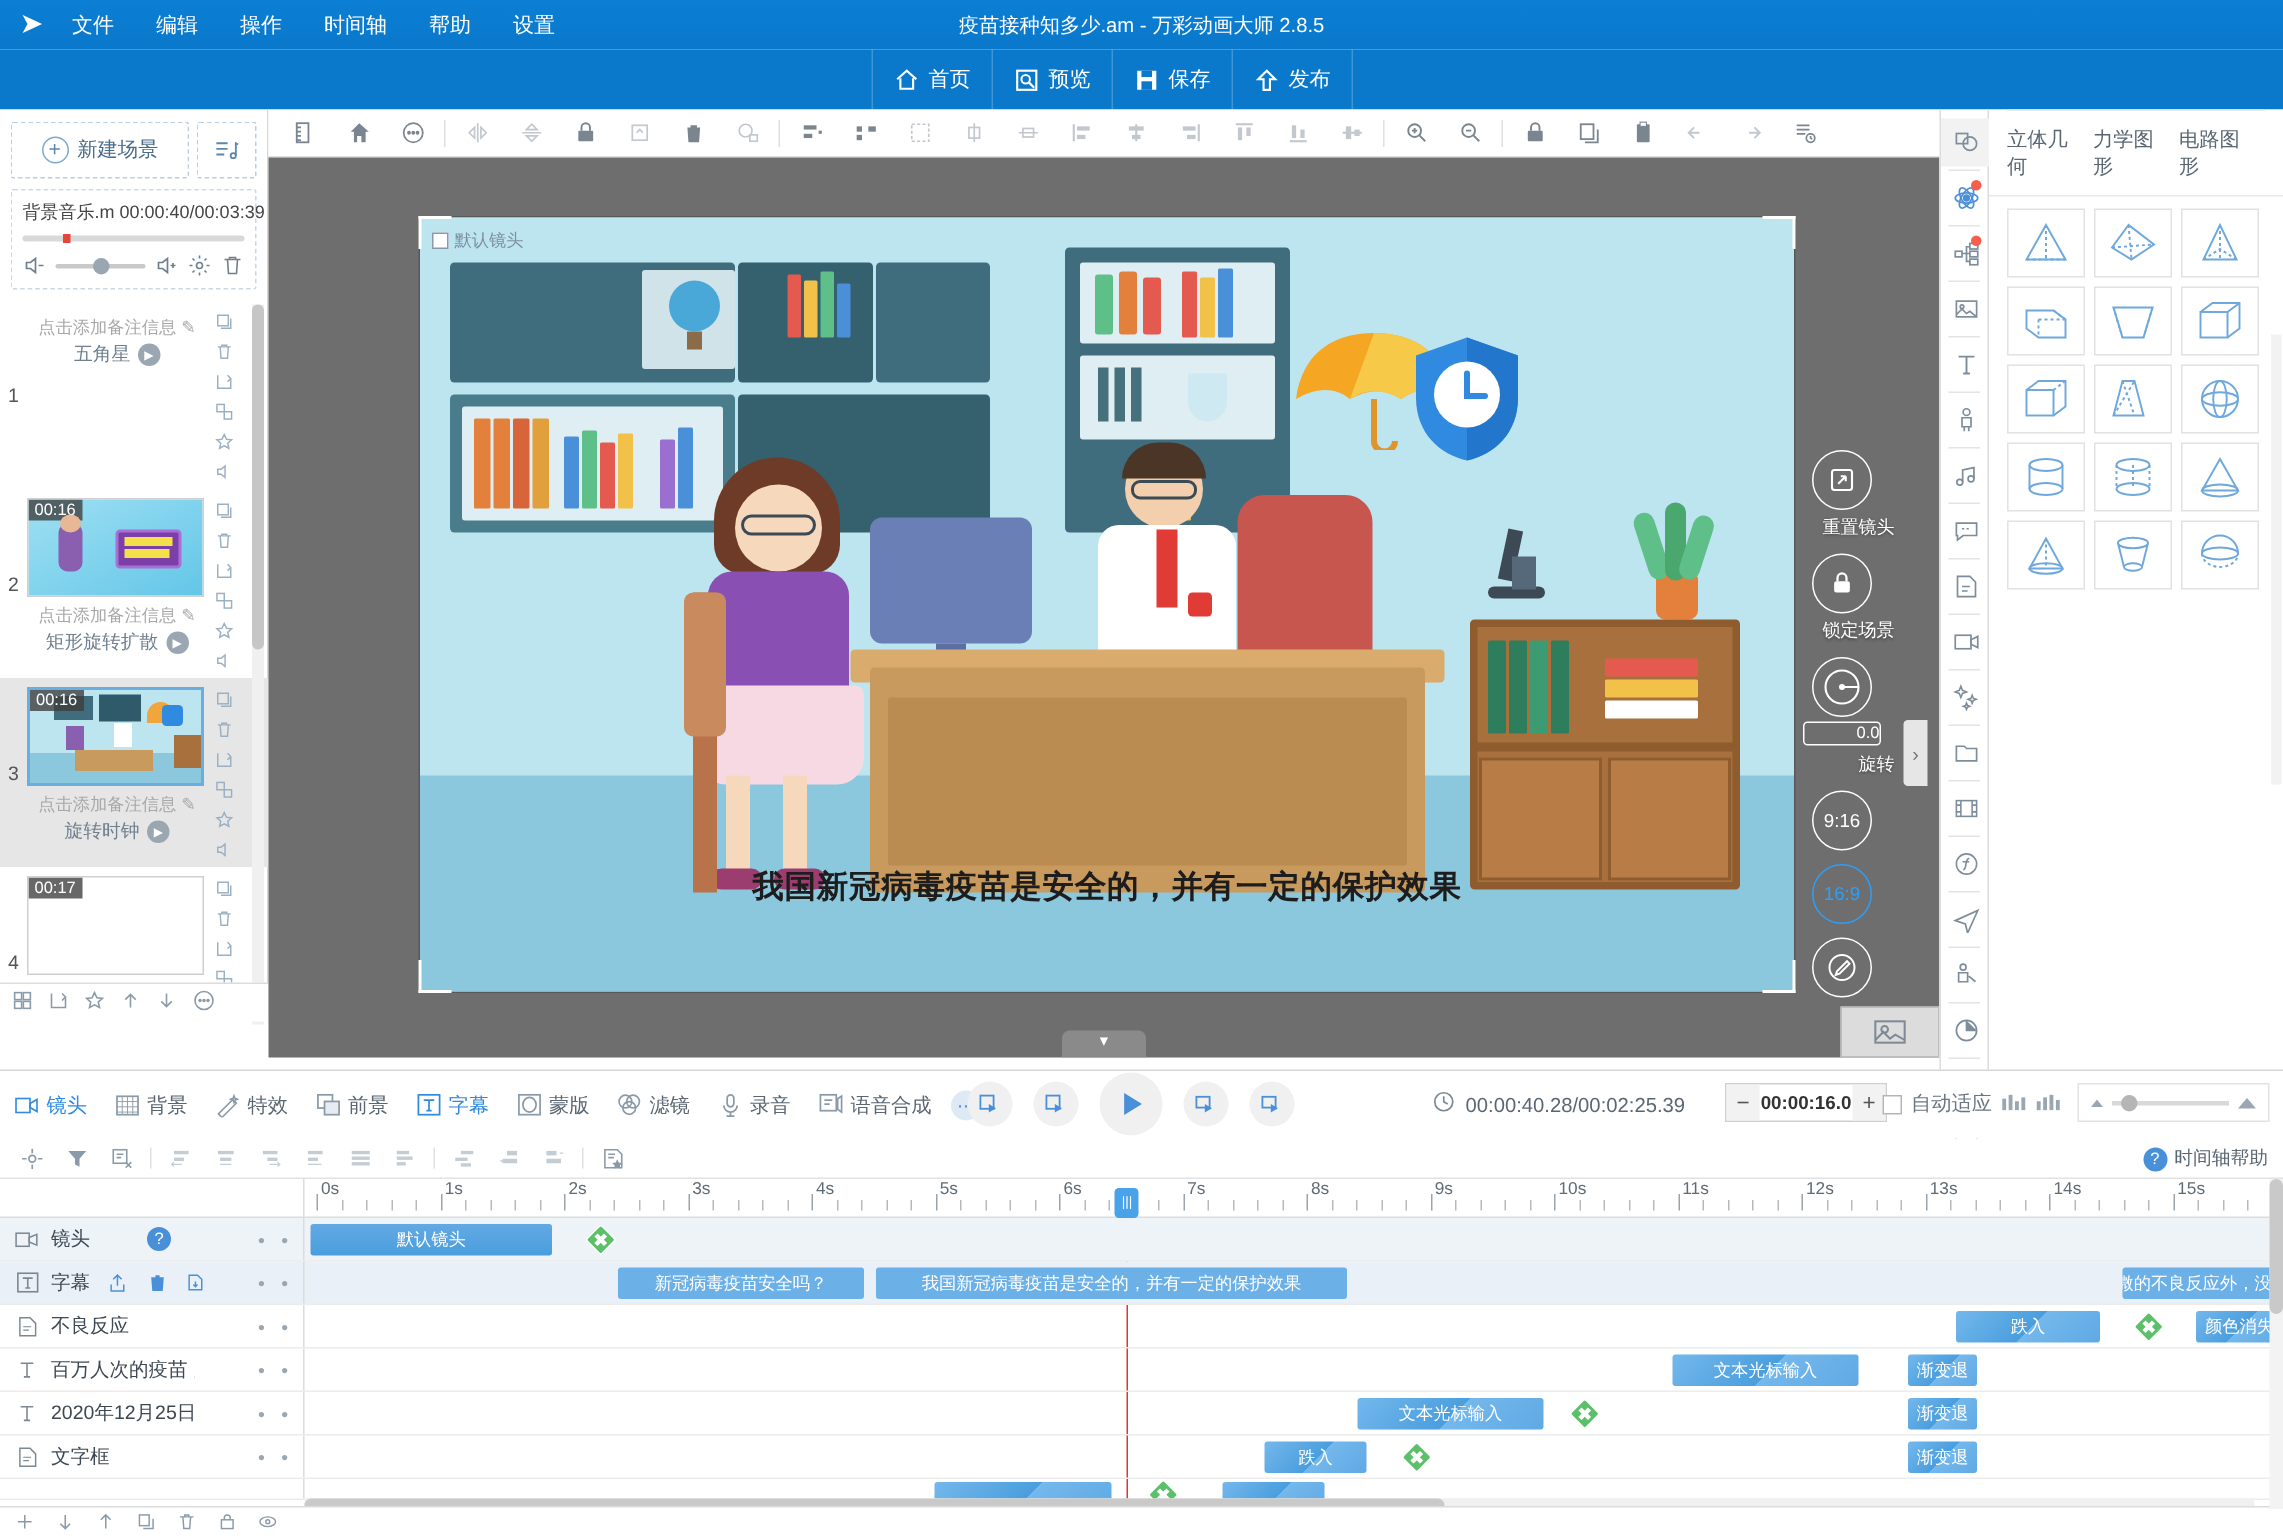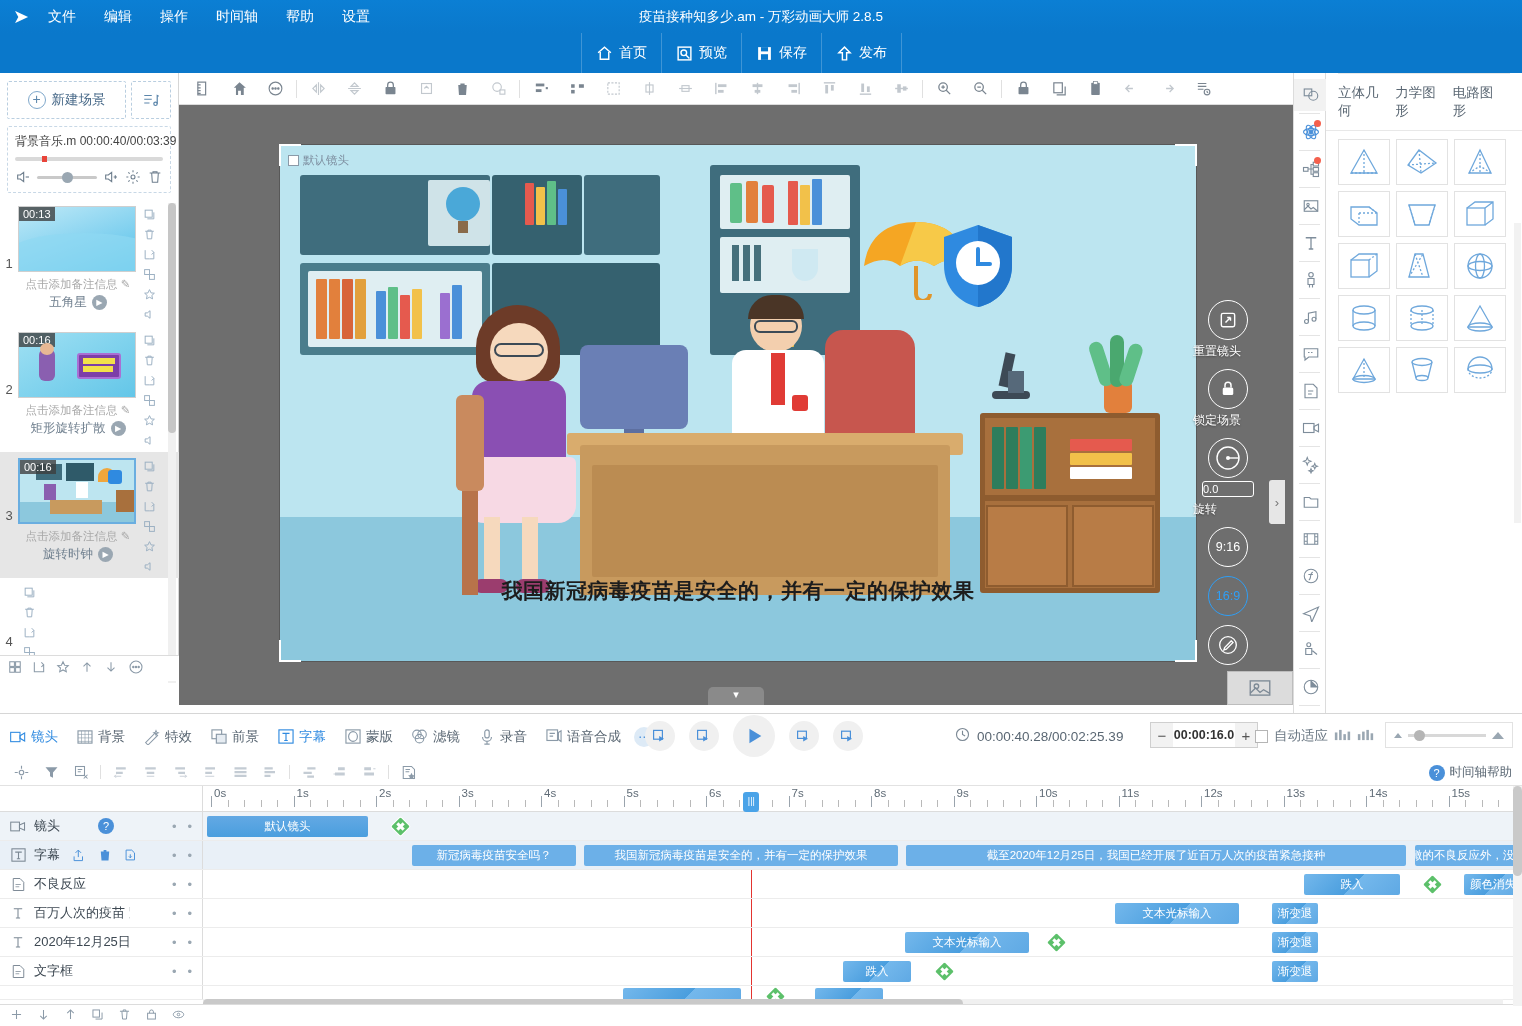--- a/index.html
+++ b/index.html
@@ -115,21 +115,21 @@
   .shelfbox { position:absolute; background:#2f5a69; border-radius:2px;}
   .book { position:absolute; border-radius:1px; }
   .desk { position:absolute; left:300px; top:300px; width:370px; height:150px; background:#c89a5e; border-radius:3px;}
   .desk-top { position:absolute; left:287px; top:288px; width:396px; height:22px; background:#d9ac6d; border-radius:3px;}
   .caption { position:absolute; left:0; top:432px; width:916px; text-align:center;
              font-size:21px; color:#1d1d1d; font-weight:600; letter-spacing:.5px; }
   .umbrella { position:absolute; left:580px; top:75px; width:120px; height:80px; }
   .shield { position:absolute; left:660px; top:78px; width:76px; height:86px; }
 
   
-  .cam-ctrls { position:absolute; right:30px; top:195px; width:70px; text-align:left; color:#fff; }
+  .cam-ctrls { position:absolute; right:30px; top:195px; width:70px; text-align:right; color:#fff; }
   .cam-circle { width:40px; height:40px; border:1.6px solid #fff; border-radius:50%; margin:0 auto;
                 display:flex; align-items:center; justify-content:center; font-size:13px;}
   .cam-circle.active { border-color:#2f9ef5; color:#2f9ef5; }
   .cam-txt { font-size:12px; margin:3px 0 9px 0; text-shadow:0 1px 2px rgba(0,0,0,.4);}
   .rot-field { width:52px; margin:3px auto 0 auto; border:1px solid #fff; border-radius:3px; font-size:11px;
                padding:1px 0; }
   .side-arrow { position:absolute; right:8px; top:375px; width:16px; height:44px; background:#e6e6e6;
                 border-radius:3px 0 0 3px; color:#777; display:flex; align-items:center; justify-content:center;
                 font-size:13px;}
   .canvas-bottom-tab { position:absolute; left:50%; transform:translateX(-50%); bottom:0; width:56px; height:18px;
@@ -351,24 +351,20 @@
           </span>
         </div>
       </div>
     </div>
 
     <div class="scene-list">
 
       <div class="scene-item">
         <div class="scene-num">1</div>
         <div class="scene-body">
-          <div class="scene-thumb" style="background:linear-gradient(160deg,#bfe9f7 0%,#7fd0ef 60%,#4fc0e8 100%);">
-            <div class="scene-time">00:13</div>
-            <div style="position:absolute;left:-10px;top:26px;width:150px;height:40px;background:#8fd8f2;border-radius:50% 50% 0 0;opacity:.7"></div>
-          </div>
           <div class="scene-note">
             <span>点击添加备注信息</span>
             <span>✎</span>
           </div>
           <div class="scene-trans">
             <span>五角星</span>
             <span class="pc">▶</span>
           </div>
         </div>
         <div class="scene-tools">
@@ -483,20 +479,25 @@
                 <path d="M12 3l2.8 6 6.2.6-4.7 4.2 1.4 6.2L12 17l-5.7 3 1.4-6.2L3 9.6 9.2 9z"></path>
               </svg></span>
           <span><svg width="13" height="13" viewBox="0 0 24 24" fill="none" stroke="currentColor" stroke-width="1.8">
                 <path d="M4 9h4l5-4v14l-5-4H4z"></path>
               </svg></span>
         </div>
       </div>
 
       <div class="scene-item">
         <div class="scene-num">4</div>
+        <div class="scene-body">
+          <div class="scene-thumb" style="background:#fff;">
+            <div class="scene-time">00:17</div>
+          </div>
+        </div>
         <div class="scene-tools">
           <span><svg width="13" height="13" viewBox="0 0 24 24" fill="none" stroke="currentColor" stroke-width="1.8">
                 <rect x="4" y="4" width="13" height="13"></rect>
                 <path d="M8 20h12V8"></path>
               </svg></span>
           <span><svg width="13" height="13" viewBox="0 0 24 24" fill="none" stroke="currentColor" stroke-width="1.8">
                 <path d="M4 6h16M7 6l1 14h8l1-14M9 6V4h6v2"></path>
               </svg></span>
           <span><svg width="13" height="13" viewBox="0 0 24 24" fill="none" stroke="currentColor" stroke-width="1.8">
                 <path d="M4 4v16h8M20 8v12h-8M16 4l4 4-4 4"></path>
@@ -1545,21 +1546,20 @@
               <svg width="14" height="14" viewBox="0 0 20 20" fill="none" stroke="#4a90d9" stroke-width="1.4">
                 <path d="M3 3v14h12V7l-4-4z"></path>
                 <path d="M9 9v5M7 12l2 2 2-2"></path>
               </svg>
             </span>
           <span class="tdots">•&nbsp;&nbsp;&nbsp;•</span>
         </div>
         <div class="tbody">
           <div class="clip sub" style="left:209px;width:164px;">新冠病毒疫苗安全吗？</div>
           <div class="clip sub" style="left:381px;width:314px;">我国新冠病毒疫苗是安全的，并有一定的保护效果</div>
-          <div class="clip sub" style="left:703px;width:500px;">截至2020年12月25日，我国已经开展了近百万人次的疫苗紧急接种</div>
           <div class="clip sub" style="left:1212px;width:107px;">除一些轻微的不良反应外，没有出现严重</div>
         </div>
       </div>
 
       <div class="track">
         <div class="tname">
           <span class="ticon">
               <svg width="15" height="15" viewBox="0 0 20 20" fill="none" stroke="#7b8894" stroke-width="1.3">
                 <path d="M3 2h9l5 5v11H3z"></path>
                 <path d="M6 10h7M6 13h5" stroke-width="1"></path>

